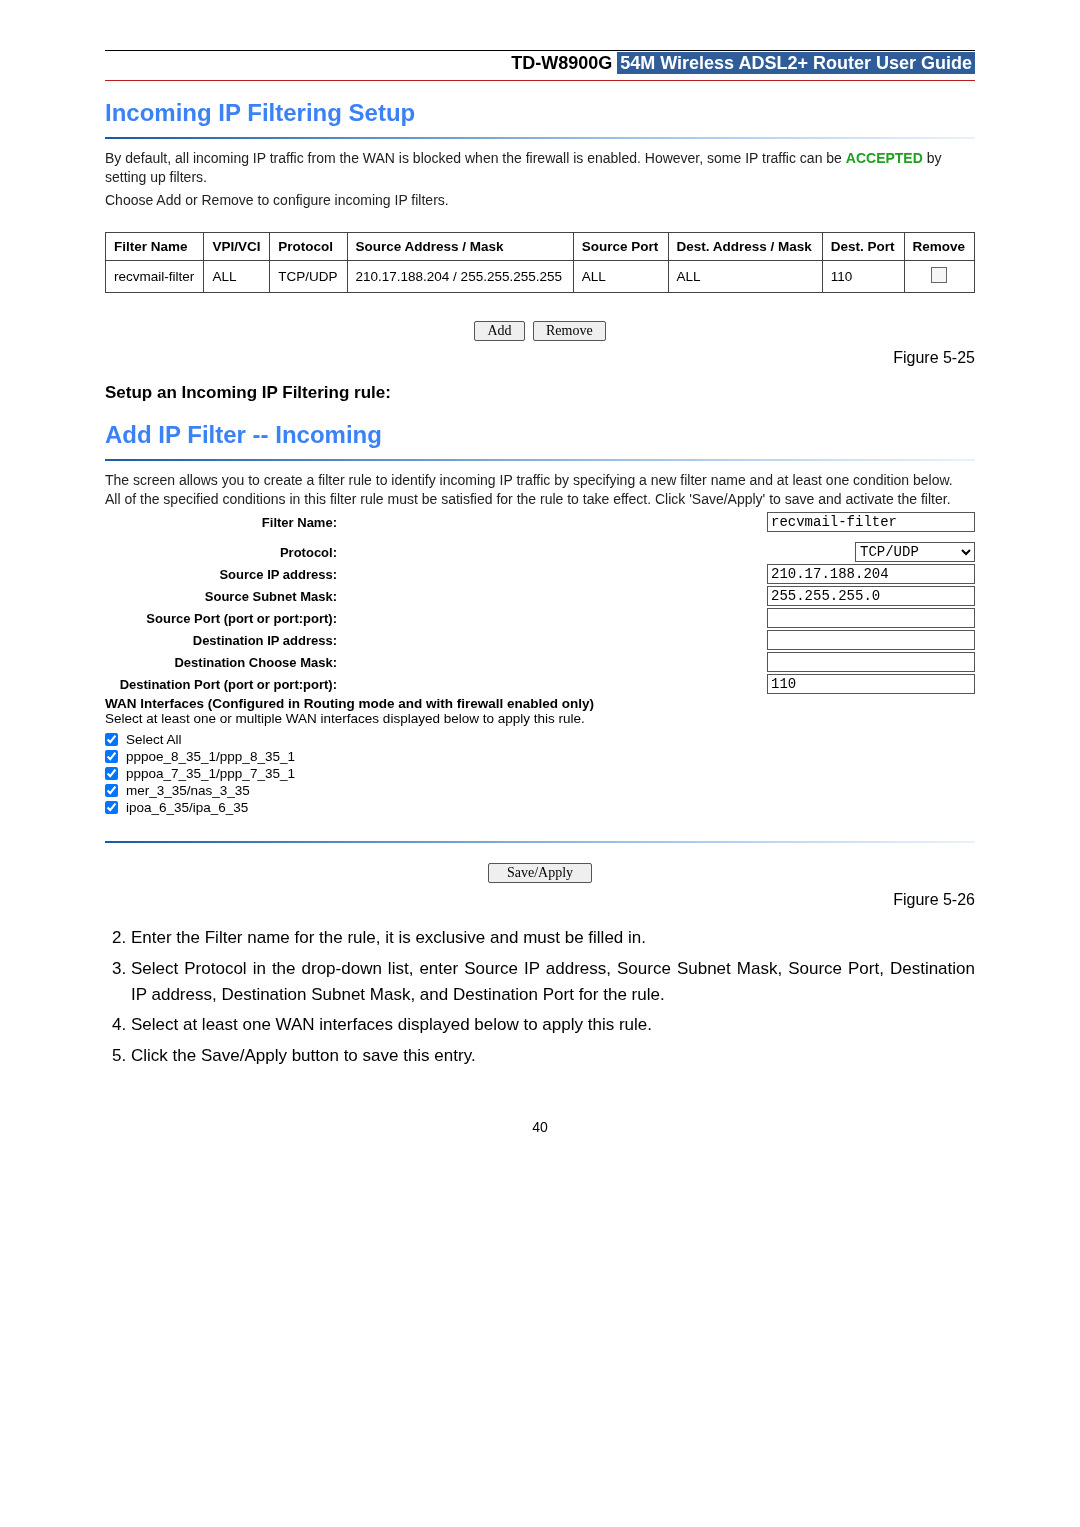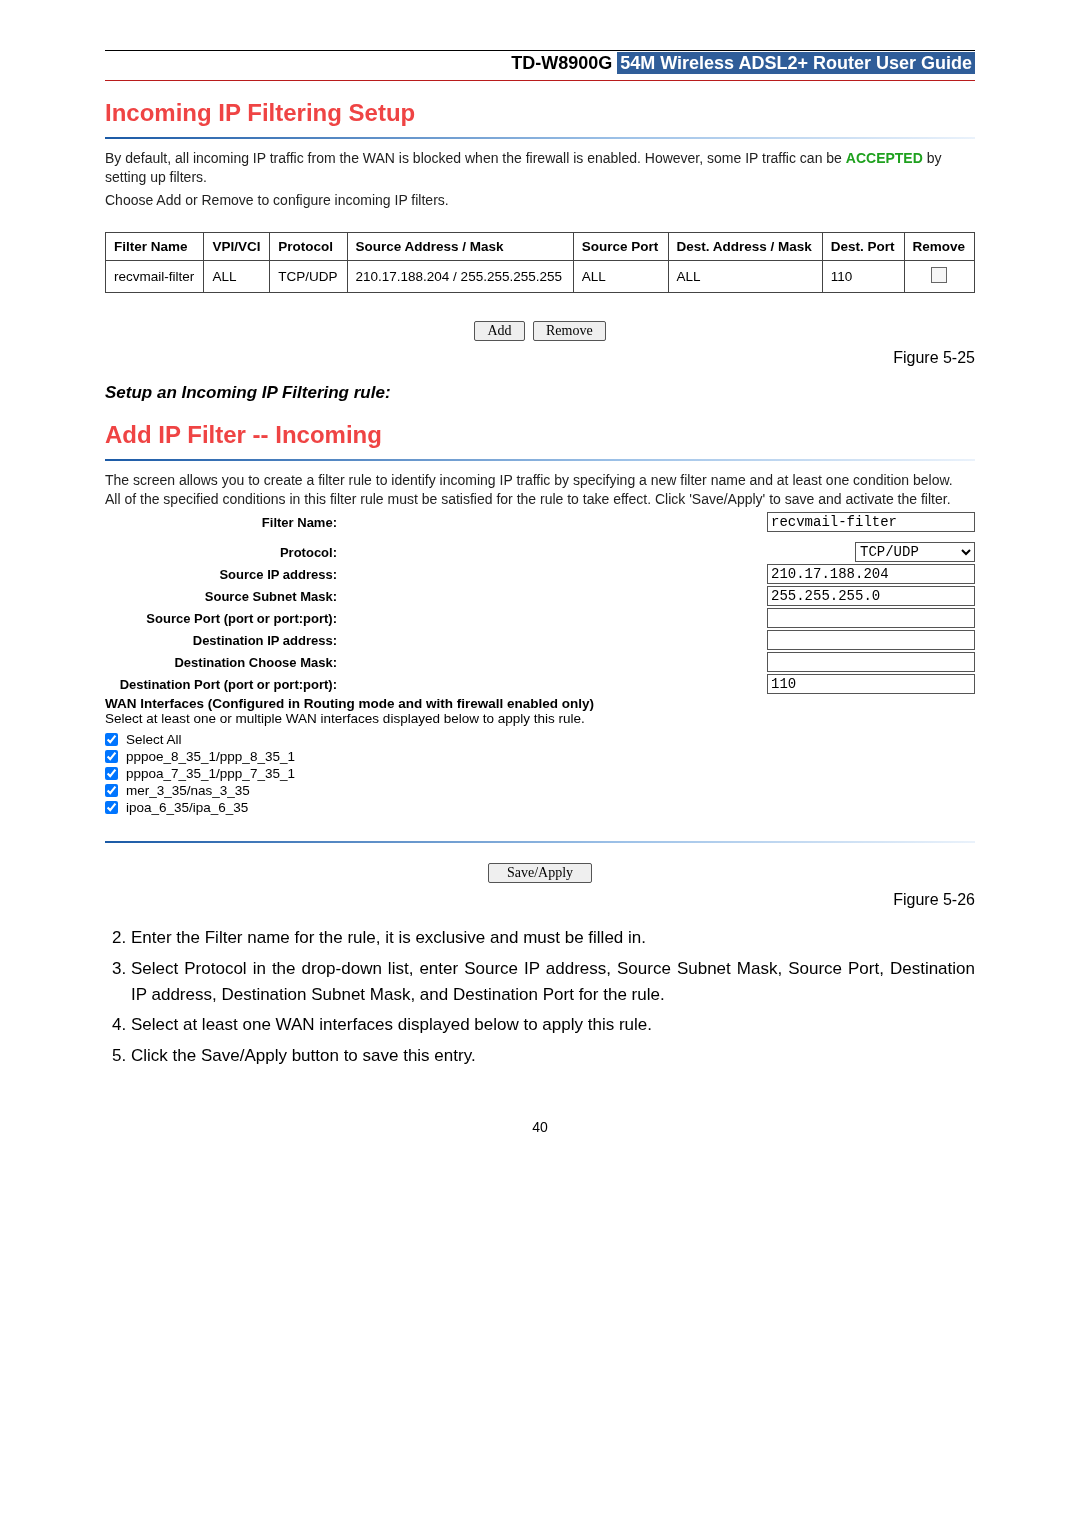--- a/index.html
+++ b/index.html
@@ -34,21 +34,21 @@
     padding: 1px 3px;
   }
   
   .fig-box {
     margin-top: 18px;
     background: #fff;
   }
   .fig-title {
     font-size: 24px;
     font-weight: bold;
-    color: #ef4444;
+    color: #3b82f6;
     padding-bottom: 4px;
     margin-bottom: 6px;
   }
   .hr-blue {
     height: 2px;
     background: linear-gradient(to right, #1b5aa6, #9ec2e8 60%, #eaf2fb);
     border: none;
     margin: 6px 0 10px 0;
   }
   .sm {
@@ -99,21 +99,20 @@
     font-size: 17px;
     line-height: 1.55;
     padding-left: 26px;
     margin: 6px 0;
   }
   ol.steps li { margin-bottom: 4px; text-align: justify; }
   .section-bold {
     font-weight: bold;
     font-size: 17px;
     margin: 10px 0 6px 0;
-    font-style: italic;
   }
   
   .form-row {
     display: flex;
     align-items: center;
     margin: 2px 0;
     justify-content: space-between;
   }
   .form-label {
     width: 232px;

